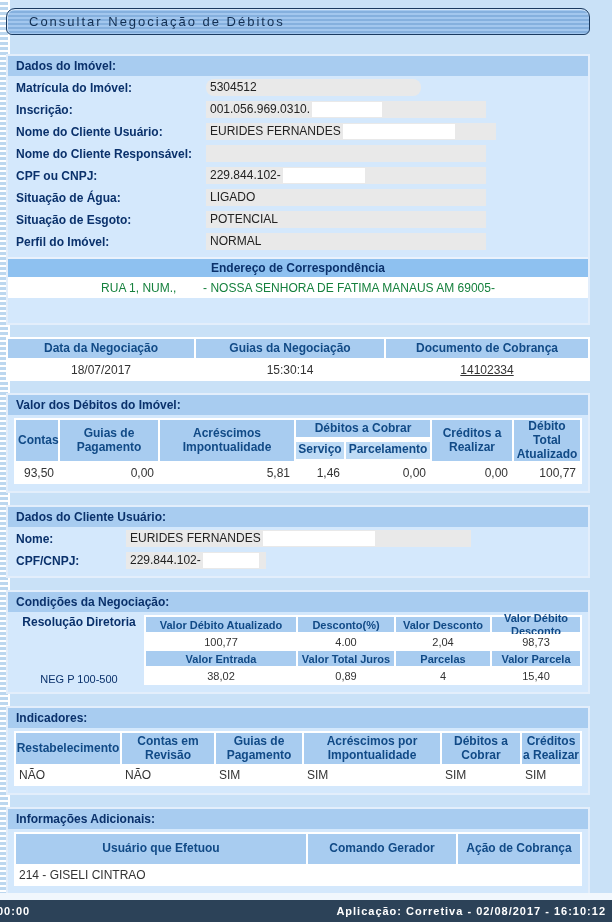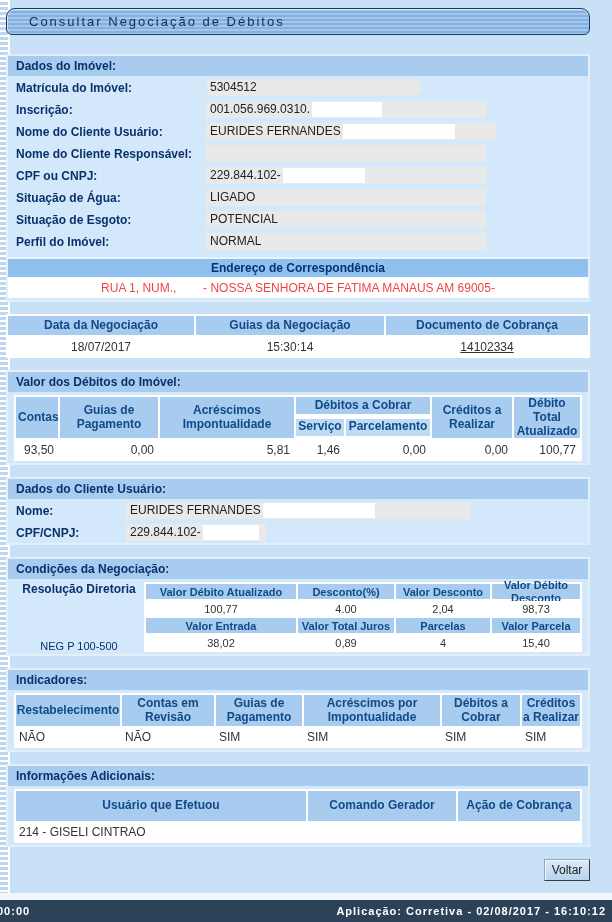--- a/index.html
+++ b/index.html
@@ -21,21 +21,21 @@
     height:25px;border:1px solid #1a3a60;border-radius:9px 9px 6px 6px;
     background:repeating-linear-gradient(to bottom,#a3c7ee 0 2px,#85b0de 2px 4px);
     box-shadow:inset 0 1px 0 #d5e6f7, inset 1px 0 0 #d5e6f7;
     display:flex;align-items:center;padding-left:22px;
     color:#132f52;font-size:13px;letter-spacing:2px;
     margin-bottom:19px;
   }
   
   .section{
     background:#d4e8fc;border:2px solid #e3eefb;
-    margin-bottom:12px;
+    margin-bottom:12px;padding-bottom:5px;
   }
   .sec-h{
     background:#a8ccf0;color:#0a316b;font-weight:bold;
     padding:3px 8px;height:14px;line-height:14px;
   }
   
   .frow{display:flex;align-items:center;height:21px;padding:0 8px;margin-top:1px;}
   .flabel{width:190px;font-weight:bold;color:#0a316b;flex:none;}
   .fvalue{
     background:#e9e9e9;height:17px;line-height:17px;
@@ -47,22 +47,22 @@
   .redact{display:inline-block;height:15px;background:#ffffff;flex:none;margin-left:2px;}
   .r70{width:70px;} .r112{width:112px;} .r82{width:82px;} .r56{width:56px;}
   .clabel{width:110px;}
   
   .addr-h{
     background:#8ec1f0;border-top:2px solid #eaf2fc;border-bottom:2px solid #ffffff;
     text-align:center;font-weight:bold;color:#0a316b;
     height:18px;line-height:18px;margin-top:5px;
   }
   .addr-v{
-    background:#ffffff;text-align:center;color:#ef4444;
-    height:19px;line-height:19px;white-space:pre;margin-bottom:2px;
+    background:#ffffff;text-align:center;color:#15803d;
+    height:19px;line-height:19px;white-space:pre;margin-bottom:20px;
   }
   
   .wgrid{background:#ffffff;padding:2px;display:grid;gap:2px;}
   .hcell{
     background:#a8ccf0;color:#114a86;font-weight:bold;text-align:center;
     display:flex;align-items:center;justify-content:center;line-height:1.15;
   }
   .vcell{background:#ffffff;color:#333;display:flex;align-items:center;justify-content:center;}
   .vcell.num{justify-content:flex-end;padding-right:4px;}
   .vcell.left{justify-content:flex-start;padding-left:3px;}

